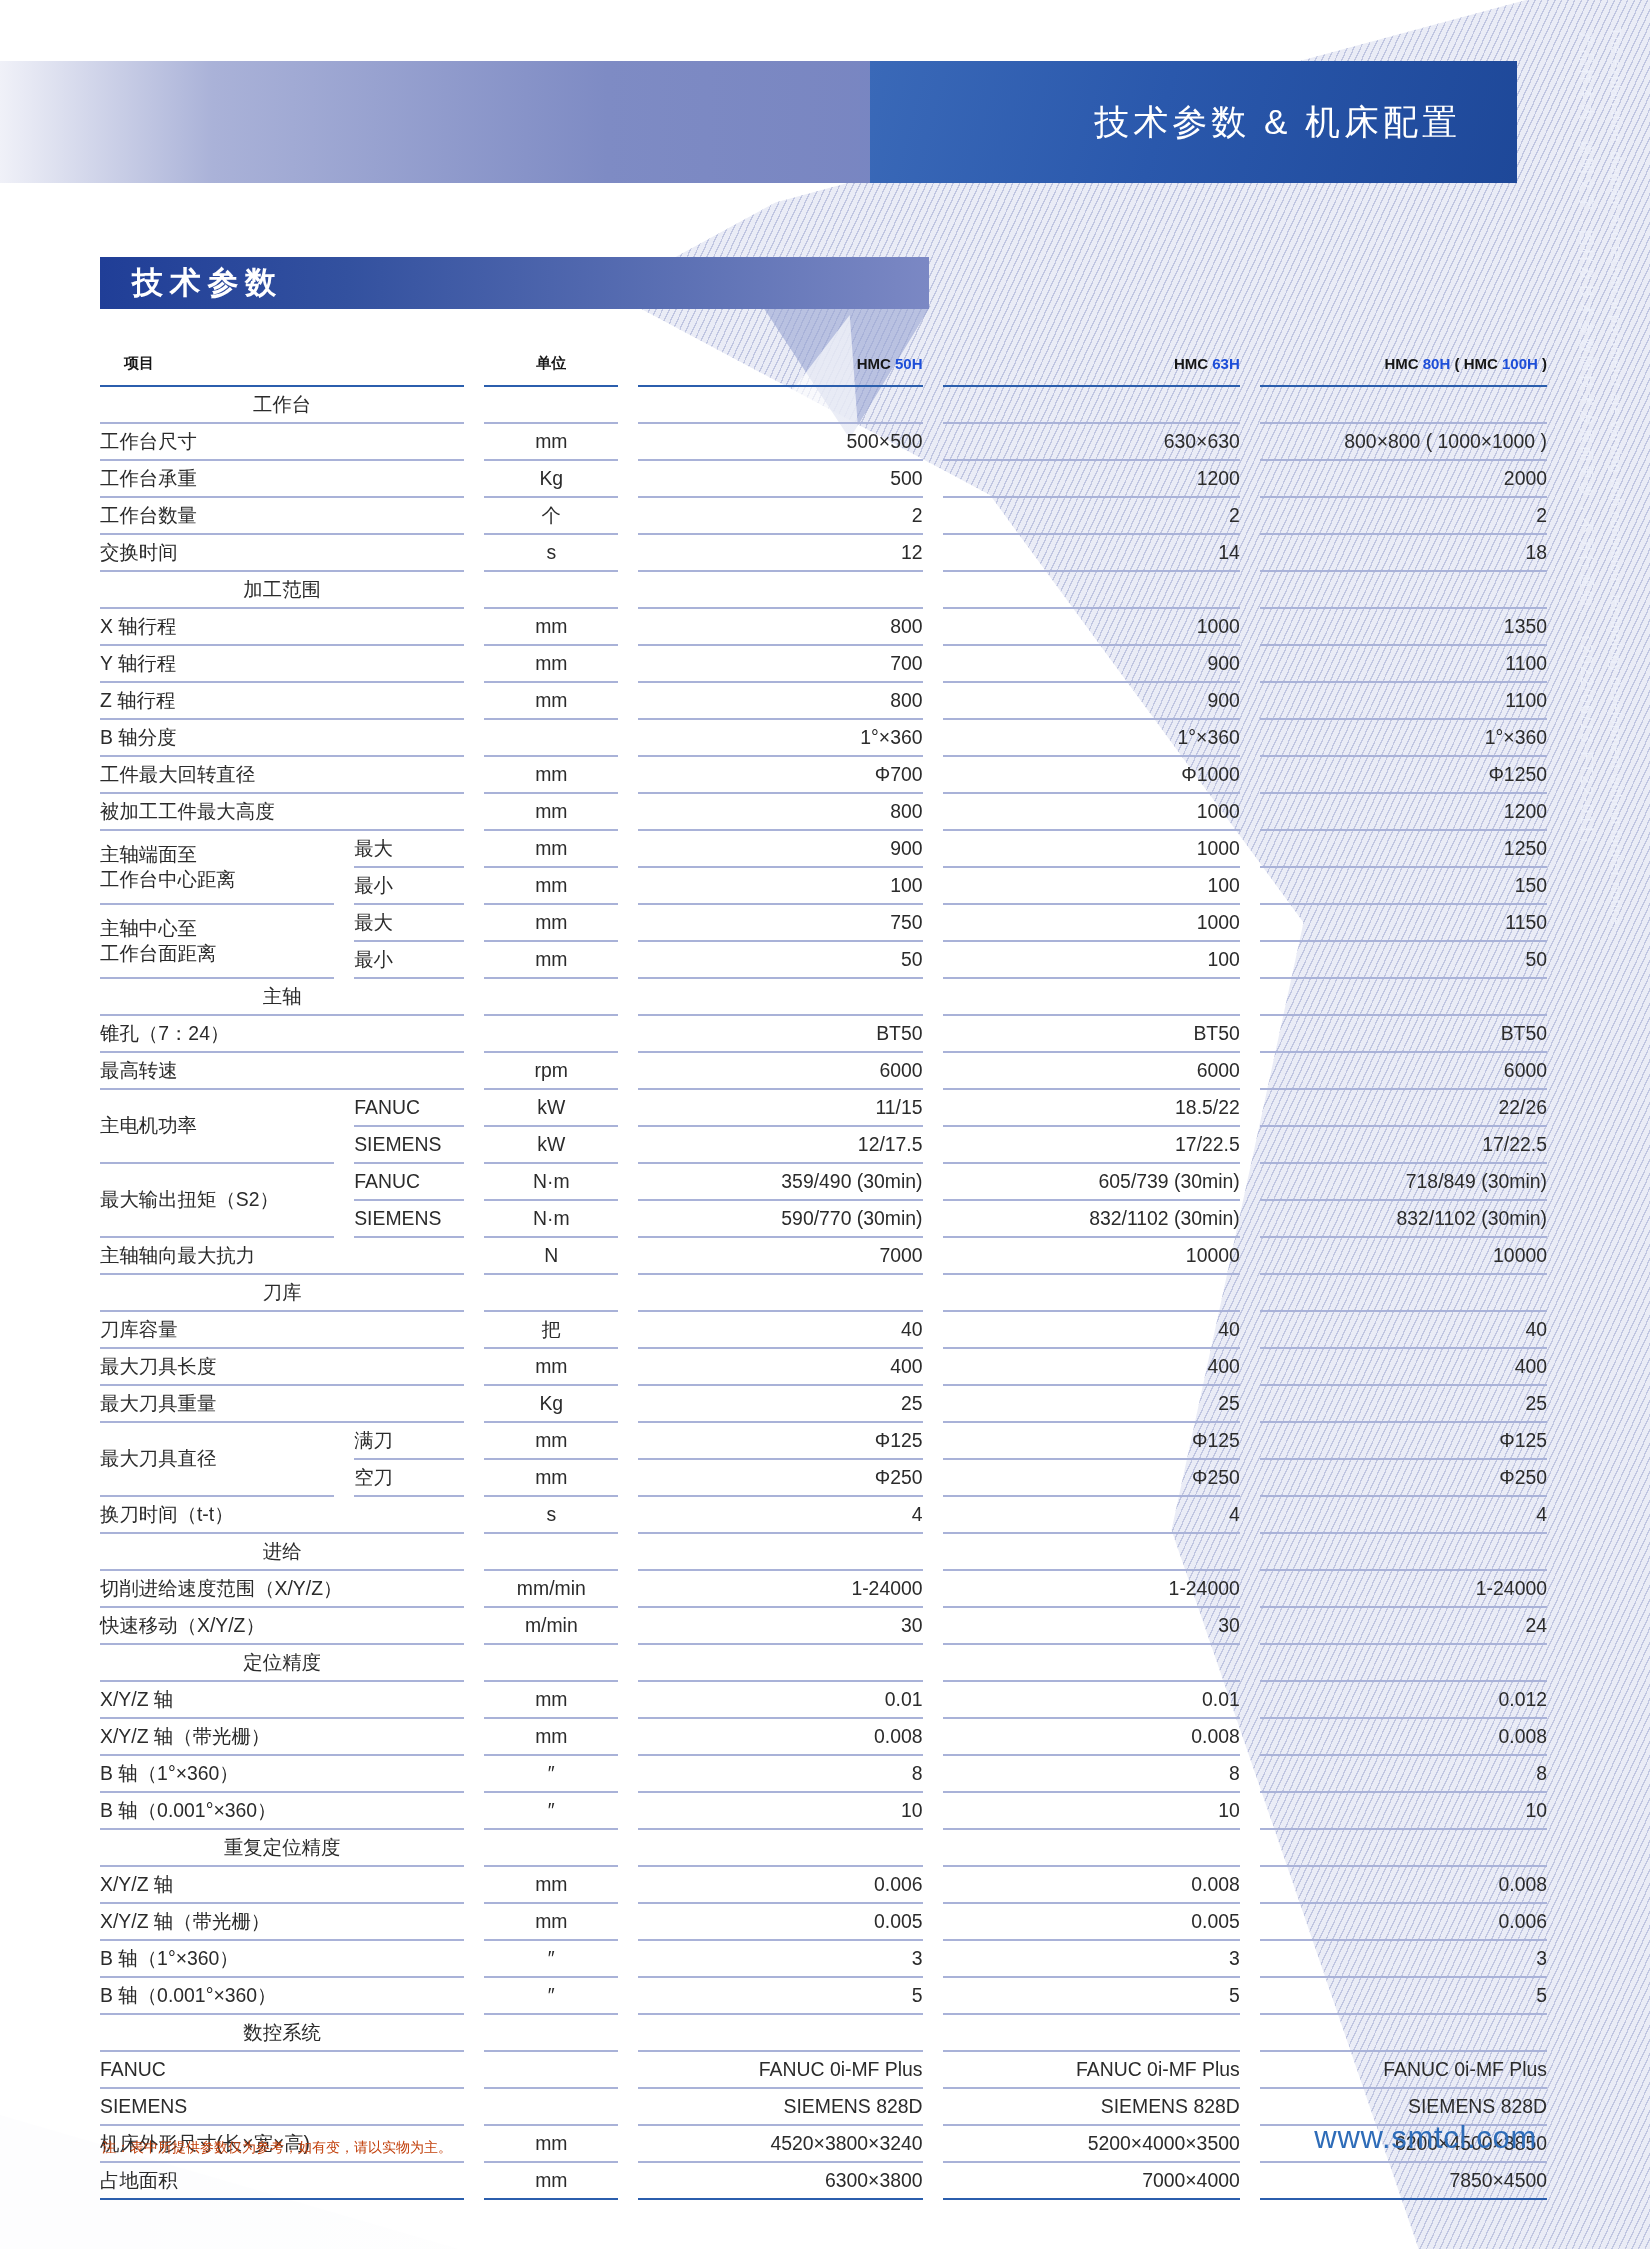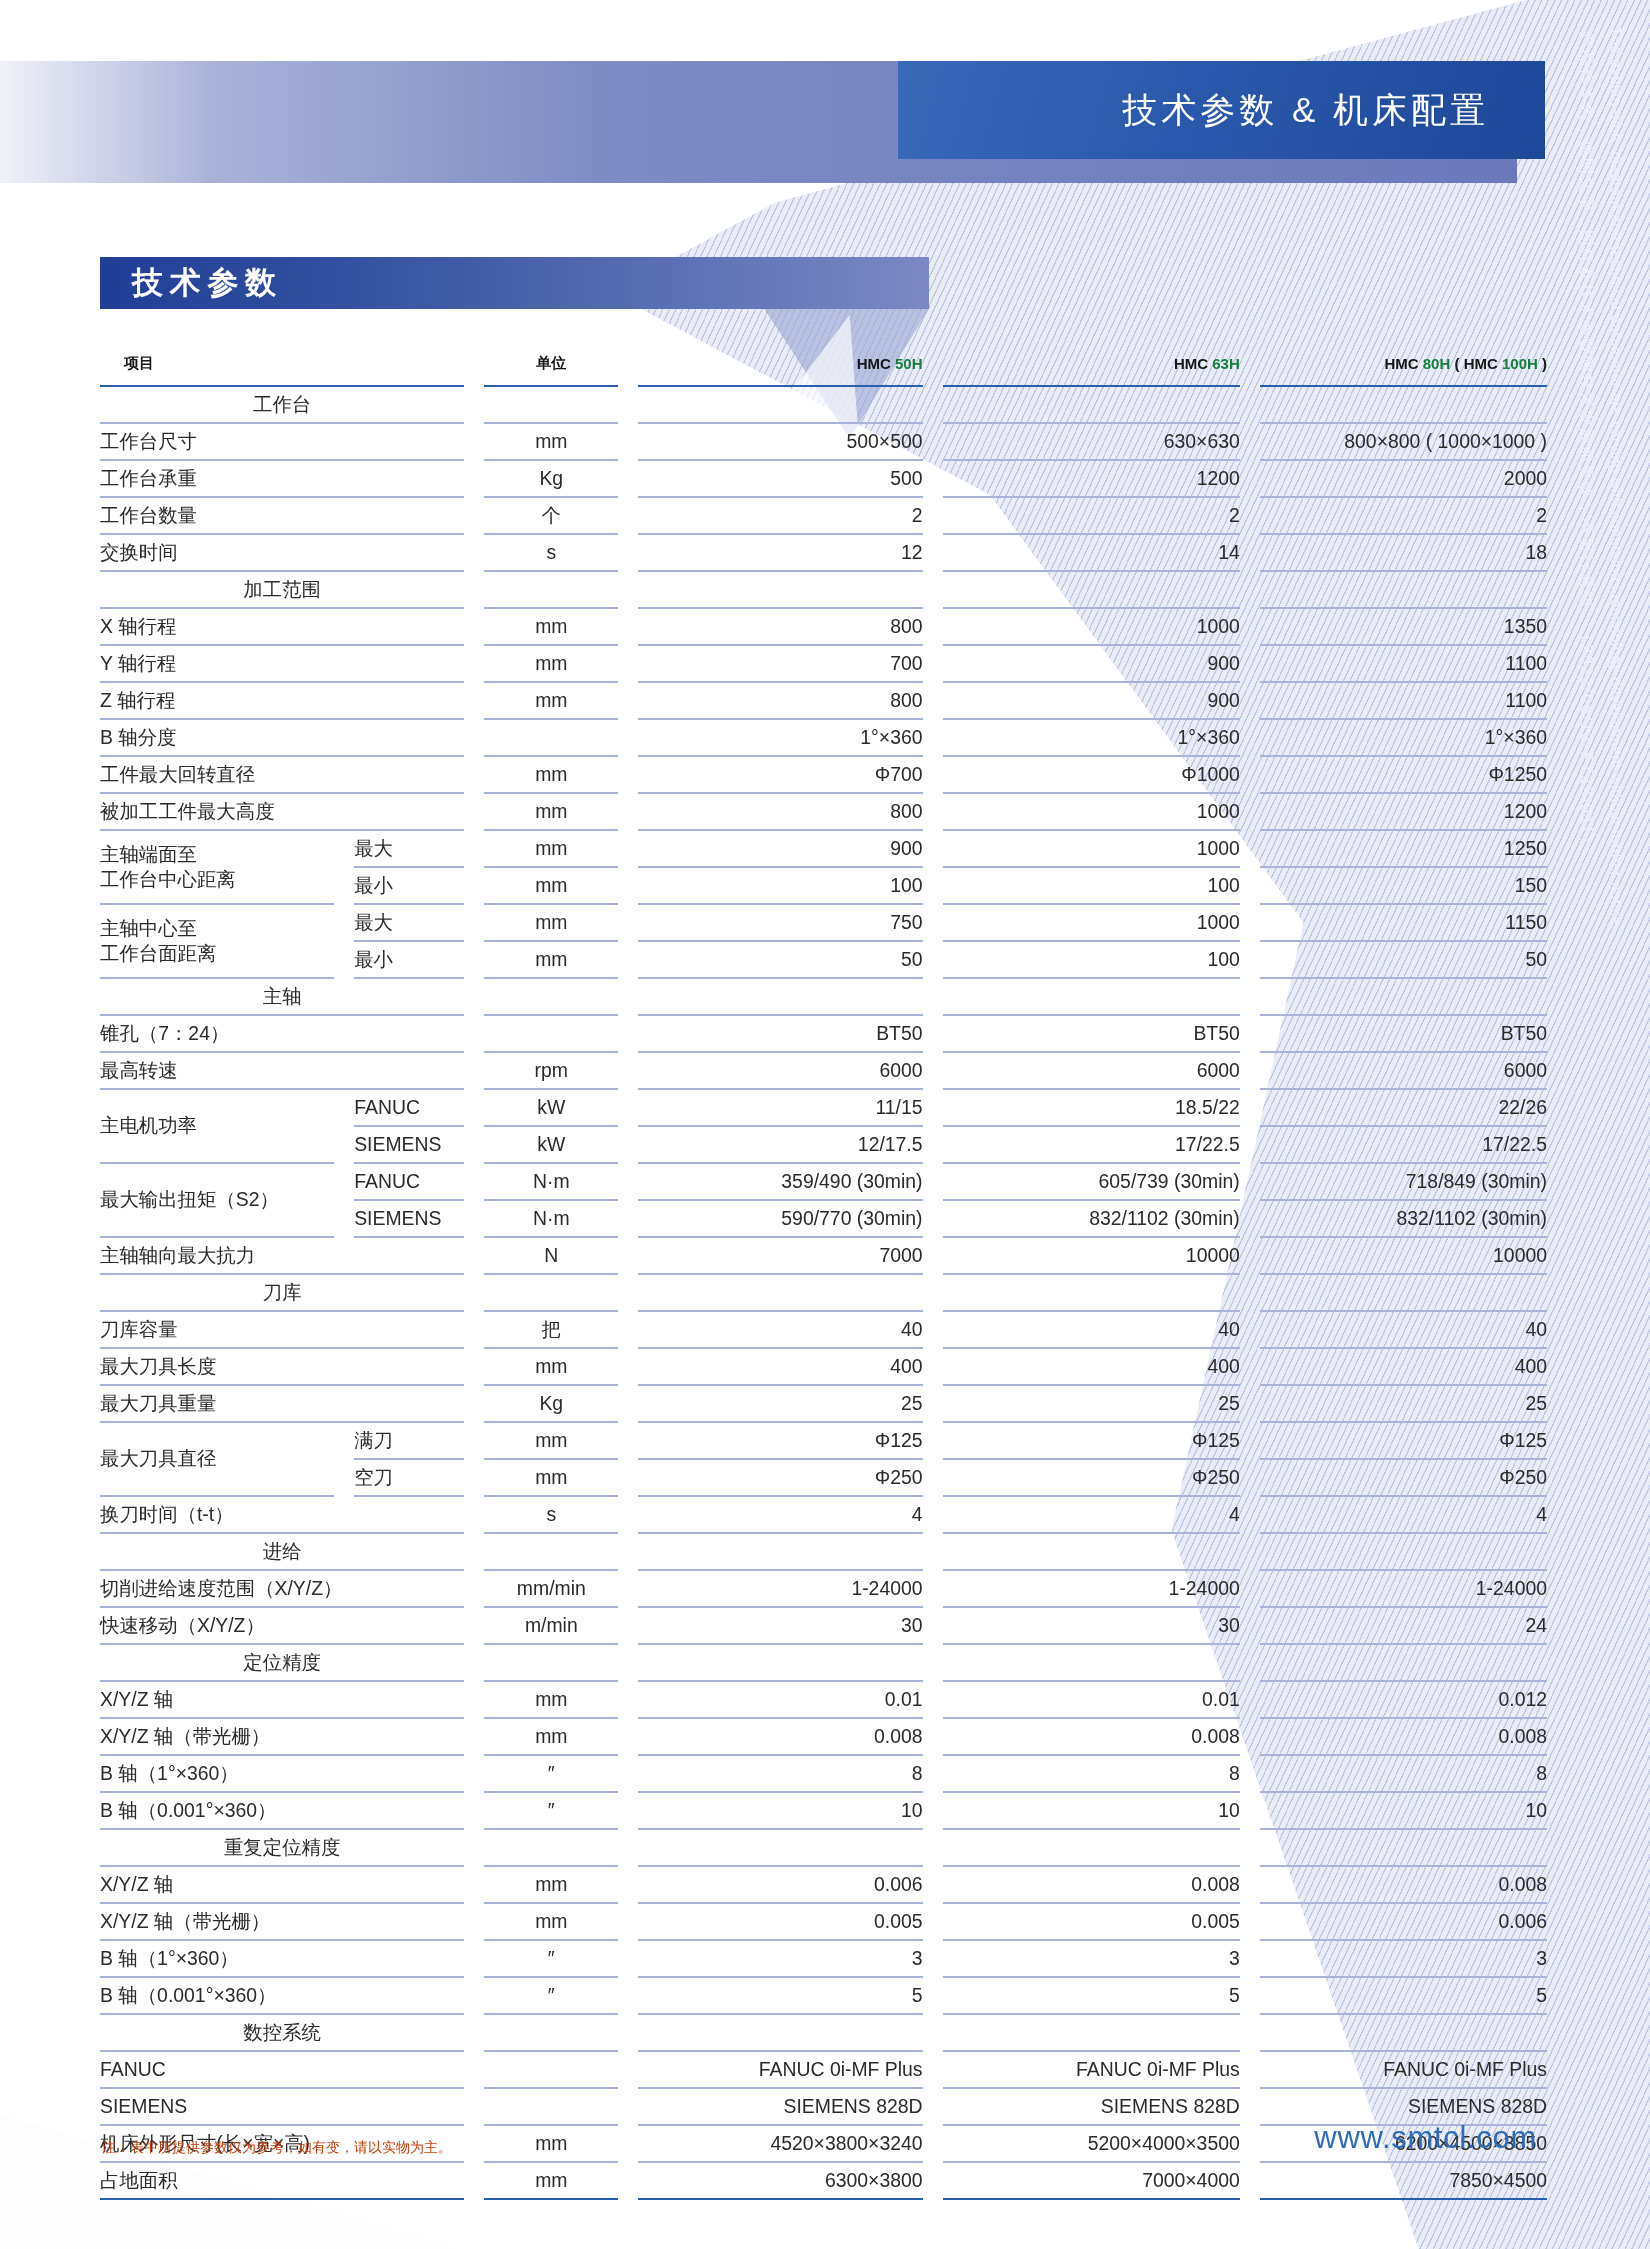--- a/index.html
+++ b/index.html
@@ -33,24 +33,24 @@
     position:absolute;inset:0;z-index:1;
     background:linear-gradient(90deg,rgba(175,183,220,0.45),rgba(175,183,220,0.05));
     clip-path:polygon(0 94%,28% 100%,0 100%);
   }
   
   .top-band{
     position:absolute;left:0;top:61px;width:1517px;height:122px;z-index:5;
     background:linear-gradient(90deg,#f0f1f8 0%,#aab2d8 14%,#7e8bc4 40%,#6b79bb 100%);
   }
   .top-banner{
-    position:absolute;left:870px;top:61px;width:647px;height:98px;z-index:6;
+    position:absolute;left:870px;top:61px;width:647px;height:122px;z-index:6;
     background:linear-gradient(105deg,#3a69b8 0%,#2a58ac 45%,#1e4899 100%);
     display:flex;align-items:center;justify-content:flex-end;
-    padding-right:56px;box-sizing:border-box;margin-left:28px;
+    padding-right:56px;box-sizing:border-box;
   }
   .top-banner .t{
     color:#ffffff;font-size:35px;letter-spacing:4px;font-weight:500;white-space:nowrap;
   }
   .section-bar{
     position:absolute;left:100px;top:257px;width:829px;height:52px;z-index:6;
     background:linear-gradient(90deg,#203e97 0%,#33519f 30%,#7b88c4 100%);
     display:flex;align-items:center;
     padding-left:32px;box-sizing:border-box;
   }
@@ -71,21 +71,21 @@
   .line{border-bottom:2px solid #a9b2d8;}
   .dkline{border-bottom:2.7px solid #2b5ead;}
   .c-label{text-align:left;padding-left:40px;}
   .c-title{text-align:center;padding-left:24px;color:#1a57a8;font-weight:bold;font-size:21px;}
   .c-group{text-align:left;padding-left:40px;line-height:1.3;white-space:normal;}
   .c-sub{text-align:left;padding-left:10.7px;}
   .c-unit{text-align:center;}
   .c-val{text-align:right;padding-right:9.4px;}
   .hdr .c-label{padding-left:24px;}
   .blue-label{color:#1a57a8;font-weight:bold;}
-  .mdark{color:#161616;} .mblue{color:#15803d;}
+  .mdark{color:#161616;} .mblue{color:#1d4ed8;}
   
   .foot-note{position:absolute;left:102px;top:2116px;z-index:7;font-size:14px;color:#c2410c;margin-top:23px;}
   .website{position:absolute;left:1136px;top:2120px;width:401px;z-index:7;
     text-align:right;font-size:31px;color:#2e6cb8;letter-spacing:0.7px;}
   
   .vtext{
     position:absolute;z-index:8;white-space:nowrap;
     transform:rotate(90deg);transform-origin:top left;
     color:rgba(238,241,251,0.92);
   }

